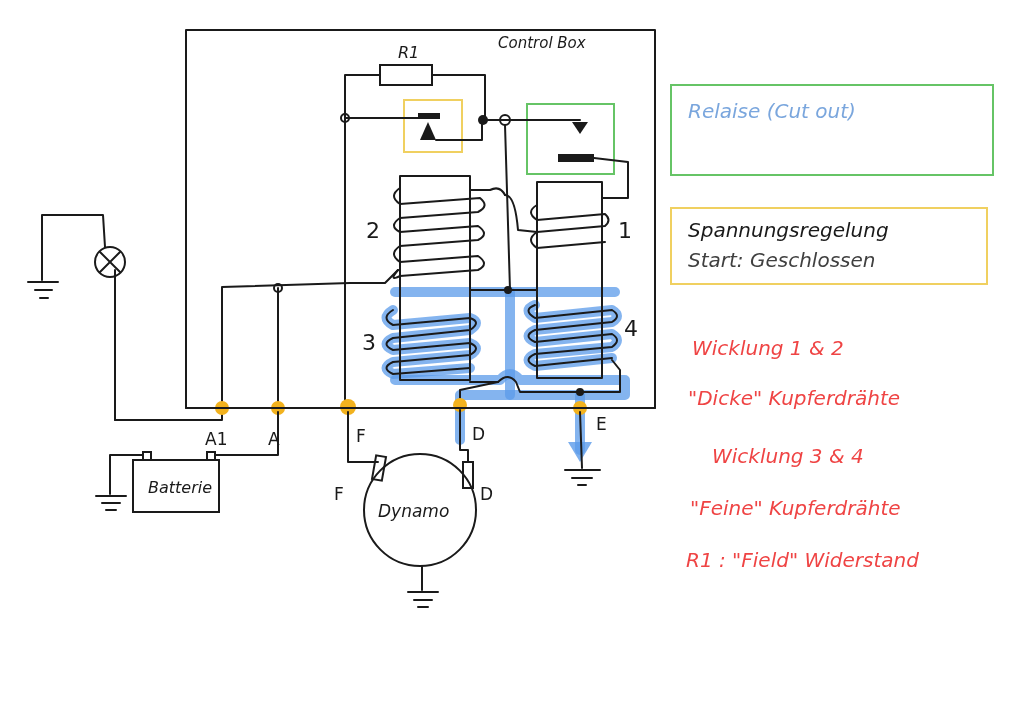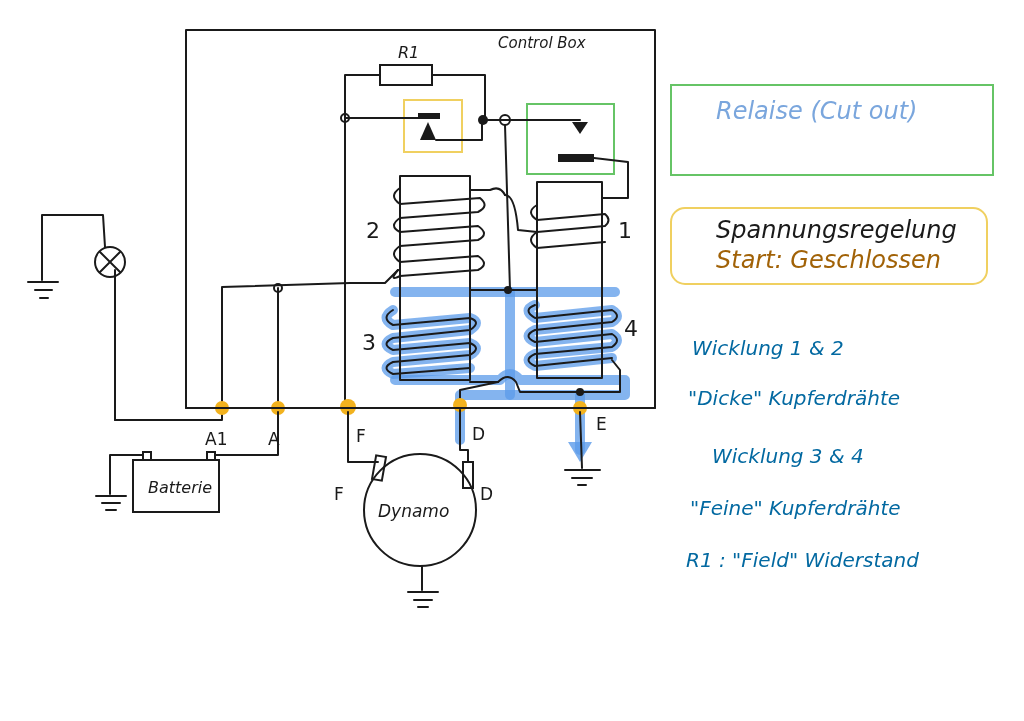--- a/index.html
+++ b/index.html
@@ -1,23 +1,23 @@
 <!DOCTYPE html>
 <html><head>
 <meta charset="utf-8">
 <style>
   html,body{margin:0;padding:0;background:#ffffff;}
   body{width:1024px;height:721px;position:relative;overflow:hidden;font-family:"DejaVu Sans",sans-serif;}
   svg{position:absolute;left:0;top:0;}
   .w{fill:none;stroke:#1a1a1a;stroke-width:2;stroke-linecap:round;stroke-linejoin:round;}
   .hl{fill:none;stroke:#5b9bea;stroke-opacity:.75;stroke-width:10;stroke-linecap:round;stroke-linejoin:round;}
   .txt{font-family:"DejaVu Sans",sans-serif;fill:#1a1a1a;}
-  .note{position:absolute;font-family:"DejaVu Sans",sans-serif;color:#0369a1;font-size:20px;font-style:italic;white-space:nowrap;}
+  .note{position:absolute;font-family:"DejaVu Sans",sans-serif;color:#ef4444;font-size:20px;font-style:italic;white-space:nowrap;}
   .box{position:absolute;border:2px solid;box-sizing:border-box;}
-  .box .l{font-family:"DejaVu Sans",sans-serif;font-size:24px;font-style:italic;white-space:nowrap;line-height:34px;padding-left:16px;margin-left:28px;}
+  .box .l{font-family:"DejaVu Sans",sans-serif;font-size:20px;font-style:italic;white-space:nowrap;line-height:34px;padding-left:16px;}
 </style>
 </head>
 <body>
 
 <svg width="1024" height="721" viewBox="0 0 1024 721">
 
   <g>
     <path class="hl" d="M395 292 L615 292"></path>
     <path class="hl" d="M393 310 Q380 318 393 325 L470 318 Q482 322 470 330 L393 338 Q380 344 393 350 L470 343 Q482 348 470 355 L393 362 Q380 368 393 374 L470 368"></path>
     <path class="hl" d="M535 305 Q522 310 535 318 L612 310 Q622 316 612 322 L535 330 Q522 336 535 342 L612 334 Q622 340 612 347 L535 354 Q522 360 535 366 L612 358"></path>
@@ -119,23 +119,23 @@
   <path class="w" d="M580 412 L582 468"></path>
   <path class="w" d="M565 470 L600 470 M572 478 L592 478 M578 485 L586 485"></path>
 
   <path class="w" d="M186 408 L655 408"></path>
 </svg>
 
 <div class="box" style="left:670px;top:84px;width:324px;height:92px;border-color:#66c466;">
   <div class="l" style="color:#7aa6dd;margin-top:8px;">Relaise (Cut out)</div>
 </div>
 
-<div class="box" style="left:670px;top:207px;width:318px;height:78px;border-color:#f0d060;border-radius:15px;">
+<div class="box" style="left:670px;top:207px;width:318px;height:78px;border-color:#f0d060;">
   <div class="l" style="color:#1a1a1a;margin-top:6px;line-height:30px;">Spannungsregelung</div>
-  <div class="l" style="color:#a16207;line-height:30px;font-style:italic;">
+  <div class="l" style="color:#404040;line-height:30px;font-style:italic;">
     <span>Start:</span>
     <span>Geschlossen</span>
   </div>
 </div>
 
 <div class="note" style="left:692px;top:336px;">Wicklung 1 &amp; 2</div>
 <div class="note" style="left:688px;top:386px;">"Dicke" Kupferdrähte</div>
 <div class="note" style="left:712px;top:444px;">Wicklung 3 &amp; 4</div>
 <div class="note" style="left:690px;top:496px;">"Feine" Kupferdrähte</div>
 <div class="note" style="left:686px;top:548px;">R1 :  "Field" Widerstand</div>

